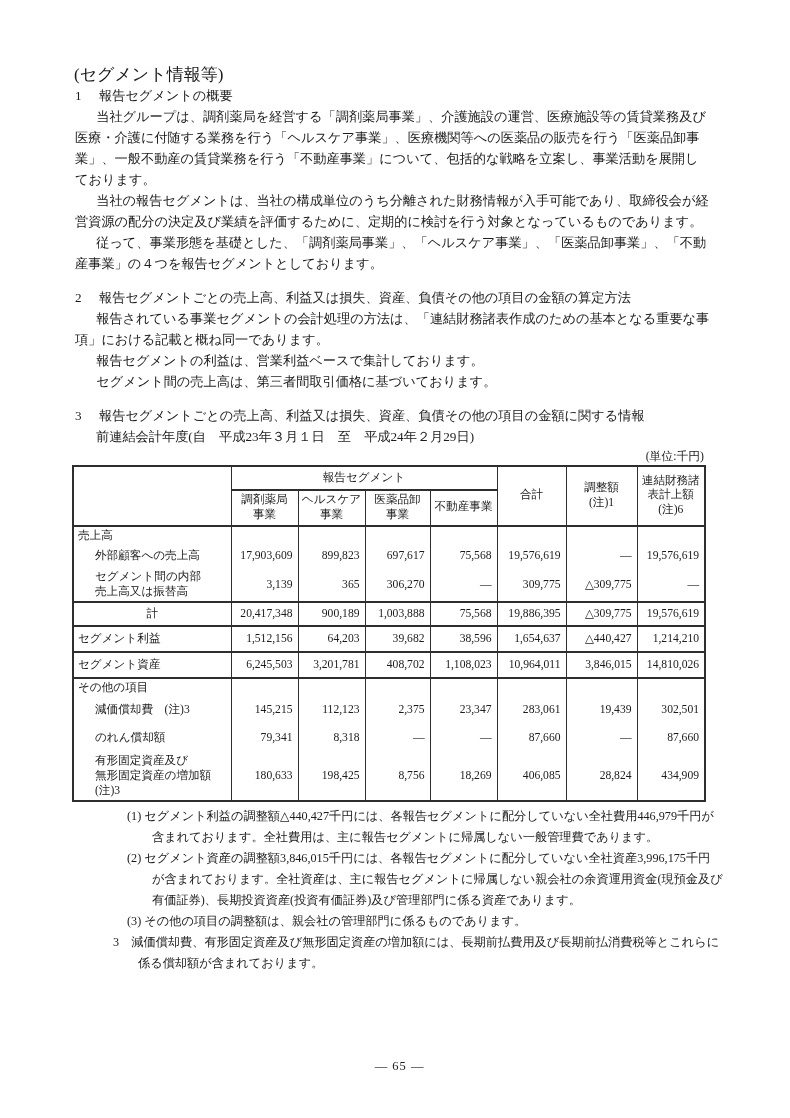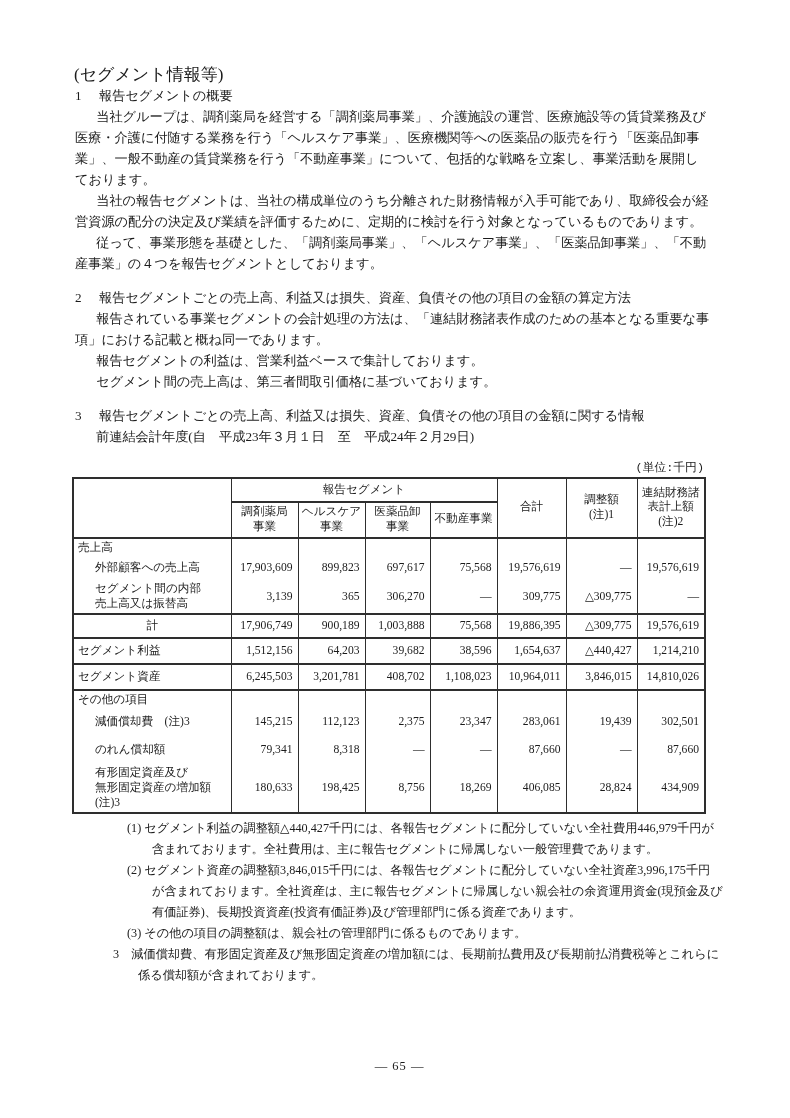--- a/index.html
+++ b/index.html
@@ -27,21 +27,21 @@
     margin:0 0 0 75px;
     font-size:13.2px;line-height:21px;
     white-space:pre-line;
     text-indent:8px;
     width:668px;
   }
   .mt{margin-top:13px;}
   .period-line{margin-left:96px;font-size:13.2px;line-height:21px;}
   .unit-line{
     width:704px;text-align:right;
-    font-size:11.8px;line-height:15px;height:15px;margin-top:14px;font-family:Liberation Mono, monospace;
+    font-size:11.8px;line-height:15px;height:15px;margin-top:2px;
   }
   
   table.seg{
     margin:1px 0 0 72px;
     border-collapse:collapse;
     table-layout:fixed;
     width:632px;
     font-size:11.6px;
     border:2px solid var(--line);
   }
@@ -128,21 +128,21 @@
       </colgroup>
       <thead>
         <tr class="hr1">
           <th rowspan="2"></th>
           <th class="gh" colspan="4">報告セグメント</th>
           <th rowspan="2">合計</th>
           <th rowspan="2">調整額
 (注)1</th>
           <th rowspan="2">連結財務諸
 表計上額
-(注)2</th>
+(注)6</th>
         </tr>
         <tr class="hr2">
           <th>調剤薬局
 事業</th>
           <th>ヘルスケア
 事業</th>
           <th>医薬品卸
 事業</th>
           <th>不動産事業</th>
         </tr>
@@ -174,21 +174,21 @@
           <td class="num">3,139</td>
           <td class="num">365</td>
           <td class="num">306,270</td>
           <td class="num">―</td>
           <td class="num">309,775</td>
           <td class="num">△309,775</td>
           <td class="num">―</td>
         </tr>
         <tr class="sep r3">
           <td class="lab ctr">計</td>
-          <td class="num">17,906,749</td>
+          <td class="num">20,417,348</td>
           <td class="num">900,189</td>
           <td class="num">1,003,888</td>
           <td class="num">75,568</td>
           <td class="num">19,886,395</td>
           <td class="num">△309,775</td>
           <td class="num">19,576,619</td>
         </tr>
         <tr class="sep r4">
           <td class="lab">セグメント利益</td>
           <td class="num">1,512,156</td>

